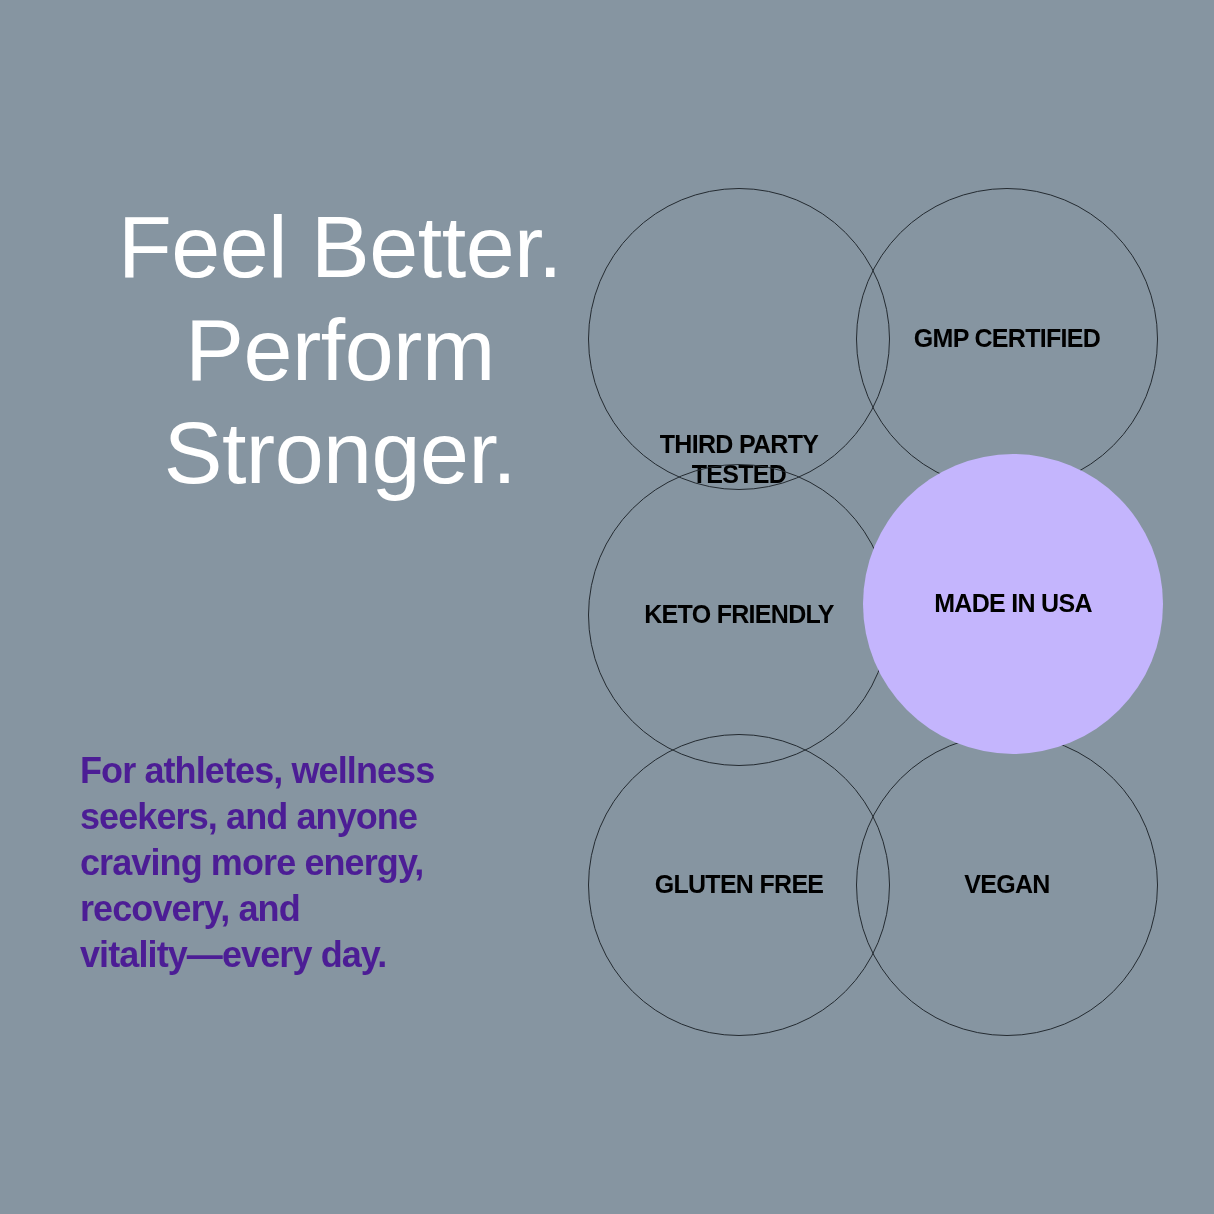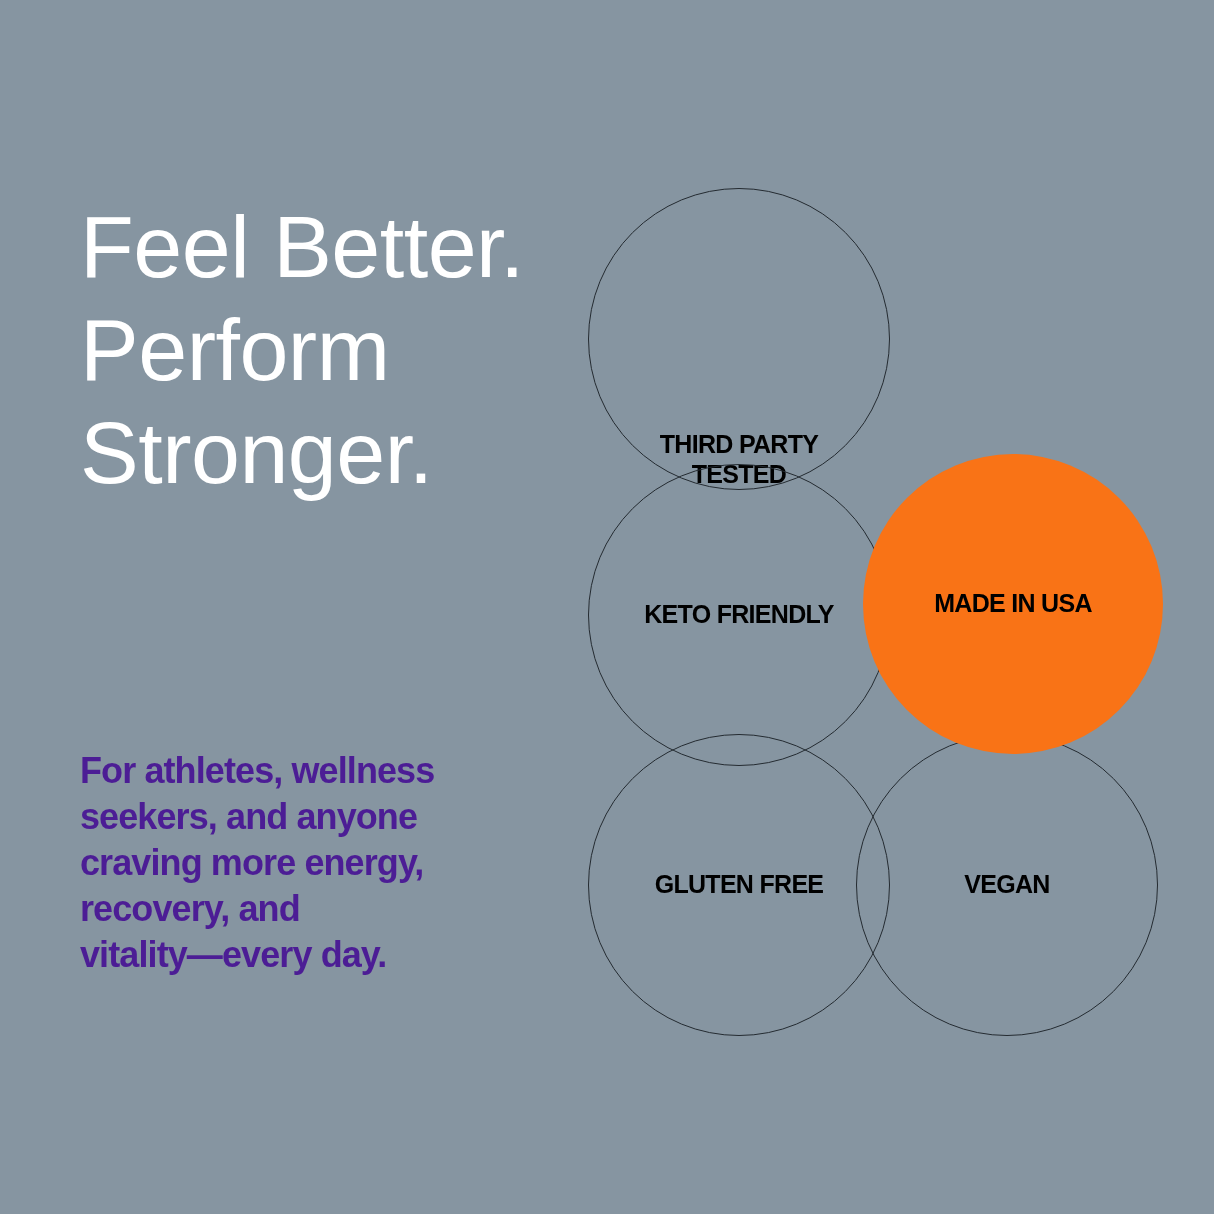--- a/index.html
+++ b/index.html
@@ -34,20 +34,21 @@
     top: 196px;
     width: 520px;
     margin: 0;
     color: #ffffff;
     font-family: "Liberation Sans", sans-serif;
     font-weight: 300;
     font-size: 88px;
     line-height: 1.17;
     letter-spacing: -0.5px;
     white-space: pre-line;
+    text-align: center;
   }
 
   #subcopy {
     position: absolute;
     left: 0;
     top: 748px;
     width: 440px;
     margin: 0;
     color: #4c1d95;
     font-family: "Liberation Sans", sans-serif;
@@ -78,21 +79,21 @@
     text-align: center;
   }
 
   .badge.outline {
     border: 1.4px solid #242b31;
     background: transparent;
   }
 
   .badge.filled {
     border: none;
-    background: #f97316;
+    background: #c4b5fd;
     z-index: 5;
     justify-content: center;
   }
 
   .badge-label {
     color: #000000;
     font-family: "Liberation Sans", sans-serif;
     font-weight: bold;
     font-size: 25px;
     line-height: 1.18;
@@ -126,20 +127,23 @@
 vitality—every day.</p>
   </div>
 
   <div id="badge-cluster">
 
     <div id="badge-third-party" class="badge outline">
       <span class="badge-label">THIRD PARTY
 TESTED</span>
     </div>
 
+    <div id="badge-gmp" class="badge outline">
+      <span class="badge-label">GMP CERTIFIED</span>
+    </div>
 
     <div id="badge-keto" class="badge outline">
       <span class="badge-label">KETO FRIENDLY</span>
     </div>
 
     <div id="badge-gluten" class="badge outline">
       <span class="badge-label">GLUTEN FREE</span>
     </div>
 
     <div id="badge-vegan" class="badge outline">

